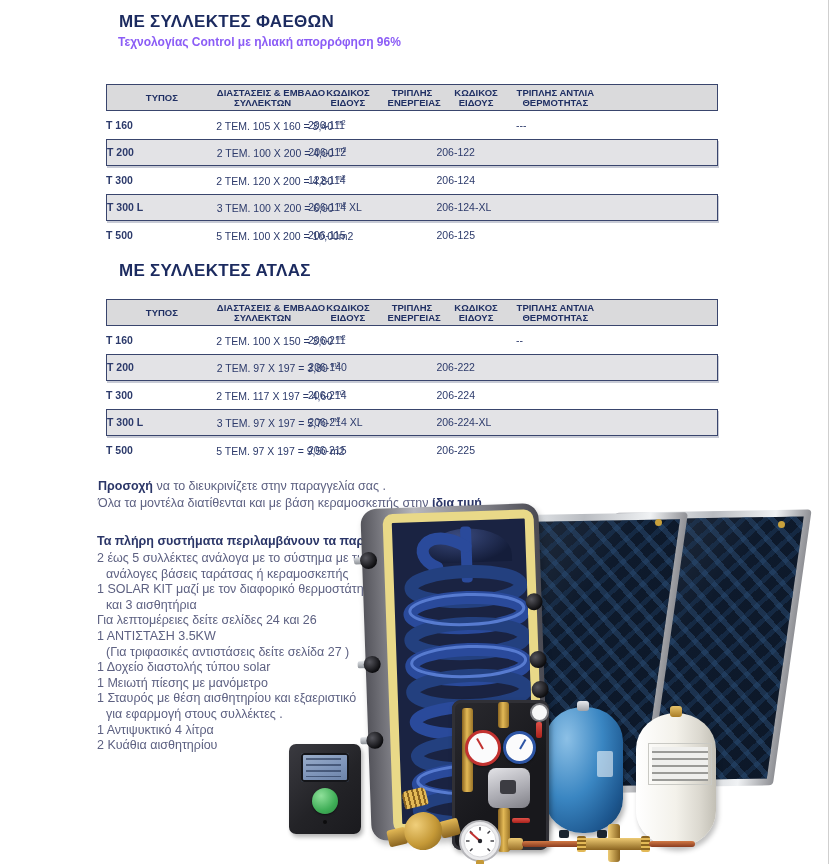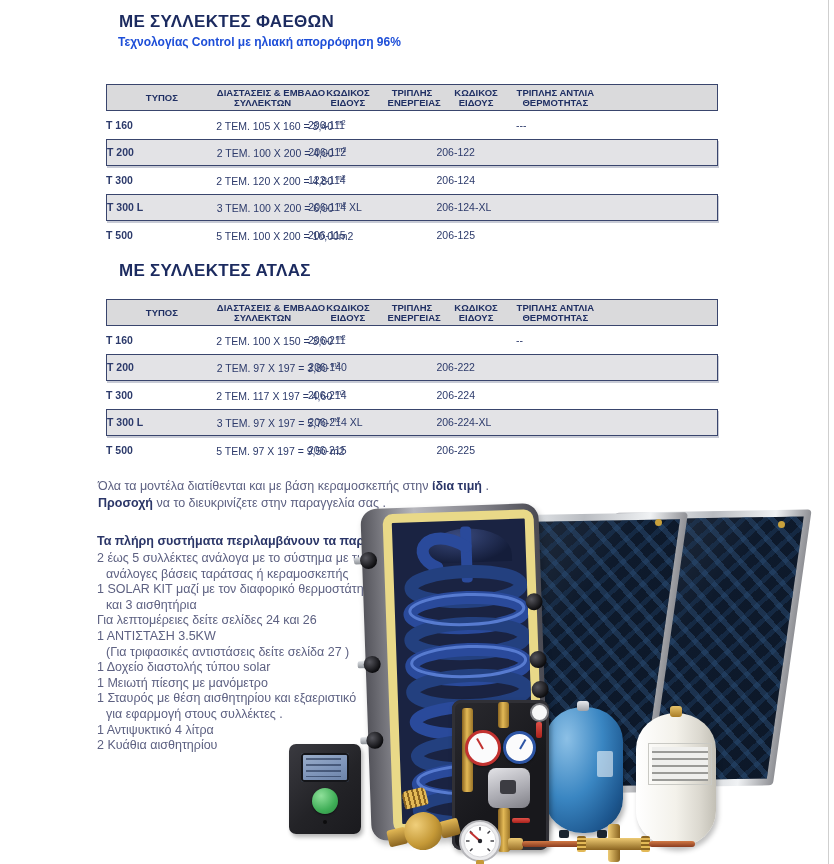--- a/index.html
+++ b/index.html
@@ -4,21 +4,21 @@
 <style>
   html,body{margin:0;padding:0;background:#ffffff;}
   .page{
     position:relative;width:834px;height:864px;background:#ffffff;overflow:hidden;
     font-family:"Liberation Sans","DejaVu Sans",sans-serif;color:#2b3668;
   }
   .page-edge{position:absolute;top:0;left:828px;width:1px;height:864px;background:#cfcfcf;}
 
   
   .sec-title{position:absolute;left:119px;font-size:17px;font-weight:bold;color:#1b2a5f;letter-spacing:.3px;}
-  .sub-bold{position:absolute;left:118px;font-size:12px;font-weight:bold;color:#1d4ed8;}
+  .sub-bold{position:absolute;left:118px;font-size:12px;font-weight:bold;color:#8b5cf6;}
   .sub-reg{position:absolute;left:118px;font-size:12px;color:#5d6182;}
 
   
   .ptable{position:absolute;left:106px;width:612px;font-size:10.5px;}
   .thead{
     display:flex;align-items:center;height:27px;background:#dadadc;
     border:1.5px solid #39456d;box-sizing:border-box;
   }
   .th{text-align:center;font-weight:bold;font-size:9.5px;color:#1f2f63;line-height:10px;white-space:nowrap;}
   .trow{display:flex;align-items:center;height:27.5px;box-sizing:border-box;}
@@ -271,22 +271,22 @@
       <div class="td type c1">T 500</div>
       <div class="td c2"><span>5  ΤΕΜ. 97 Χ 197 = 9,50 m2</span> <sup></sup></div>
       <div class="td c3">206-215</div>
       <div class="td c4"></div>
       <div class="td c5">206-225</div>
       <div class="td c6"></div>
     </div>
   </div>
 
   <div class="notes">
+    <div><b>Προσοχή</b><span> να το  διευκρινίζετε στην παραγγελία σας .</span></div>
     <div><span>Όλα τα μοντέλα διατίθενται και με βάση κεραμοσκεπής στην </span><b>ίδια τιμή</b><span> .</span></div>
-    <div><b>Προσοχή</b><span> να το  διευκρινίζετε στην παραγγελία σας .</span></div>
   </div>
 
   <div class="feat-title">Τα πλήρη συστήματα περιλαμβάνουν τα παρακάτω:</div>
   <div class="features">
     <div>2 έως 5  συλλέκτες ανάλογα με το σύστημα με τις</div>
     <div class="indent">ανάλογες βάσεις ταράτσας ή κεραμοσκεπής</div>
     <div>1 SOLAR KIT μαζί με τον διαφορικό θερμοστάτη</div>
     <div class="indent">και 3 αισθητήρια</div>
     <div>Για λεπτομέρειες δείτε σελίδες 24 και 26</div>
     <div>1 ΑΝΤΙΣΤΑΣΗ 3.5KW</div>

